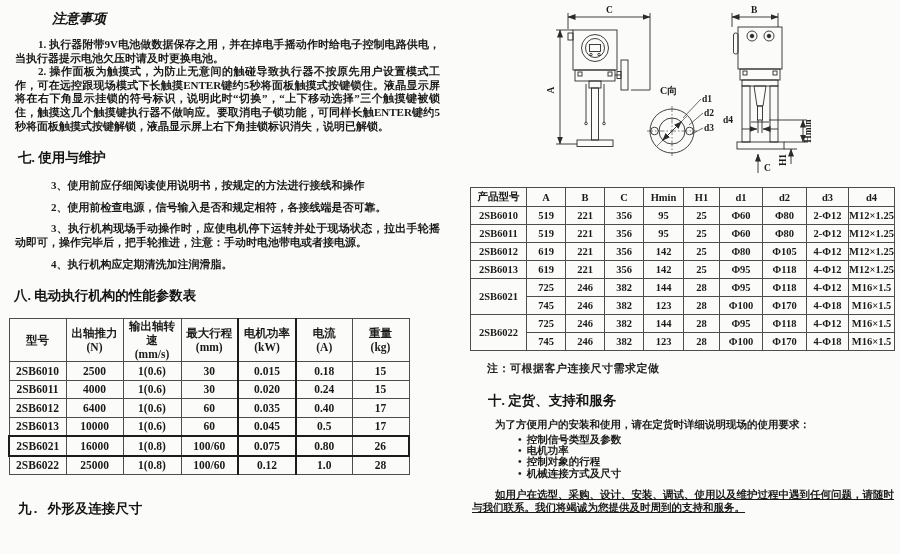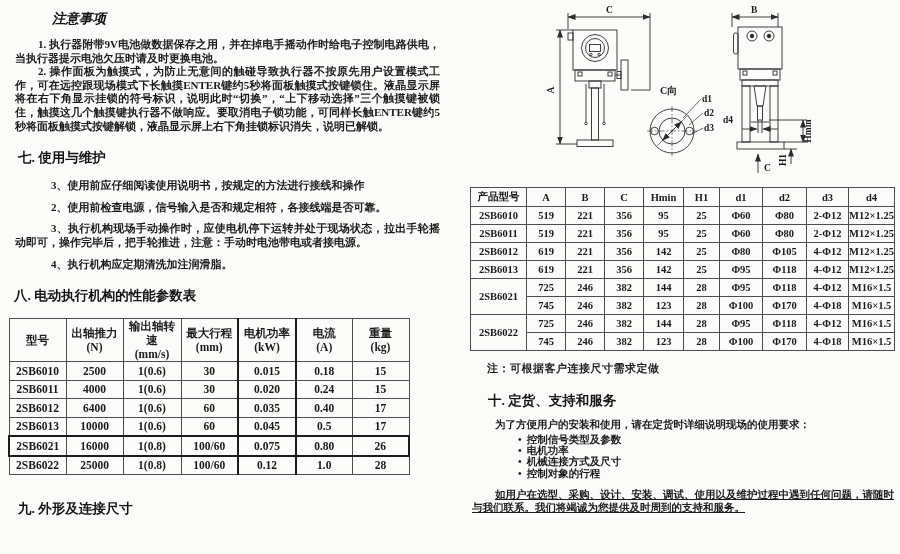--- a/index.html
+++ b/index.html
@@ -10,21 +10,21 @@
     font-weight:bold;
   }
   .page{position:relative;width:900px;height:554px;}
   .left-col{position:absolute;left:8px;top:10px;width:432px;}
   .right-col{position:absolute;left:460px;top:0;width:438px;height:554px;}
 
   .t1{font-size:13.5px;margin:0;color:#141414;}
   h1.t1{margin:0 0 10px 44px;font-style:italic;}
   .s7{margin:16px 0 0 10px;}
   .s8{margin:16px 0 0 6px;}
-  .s9{margin:25px 0 0 10px;}
+  .s9{margin:25px 0 0 10px;font-family:Liberation Mono, monospace;}
 
   .body{font-size:11px;line-height:13.6px;text-align:justify;
         text-indent:23px;margin:0 0 0 7px;}
   .li{text-indent:36px;margin-top:8px;}
   .li-first{margin-top:12px;}
 
   table{border-collapse:collapse;table-layout:fixed;}
   th,td{border:1px solid #4d4d4d;text-align:center;font-weight:bold;
         padding:0;overflow:hidden;}
 
@@ -385,20 +385,20 @@
     </table>
 
     <div class="note">注：可根据客户连接尺寸需求定做</div>
 
     <div class="sec10">
       <h2 class="t1">十. 定货、支持和服务</h2>
       <p class="body10 intro">为了方便用户的安装和使用，请在定货时详细说明现场的使用要求：</p>
       <div class="bullets">
         <div class="bullet">控制信号类型及参数</div>
         <div class="bullet">电机功率</div>
+        <div class="bullet">控制对象的行程</div>
         <div class="bullet">机械连接方式及尺寸</div>
-        <div class="bullet">控制对象的行程</div>
       </div>
       <p class="body10 cl1">如用户在选型、采购、设计、安装、调试、使用以及维护过程中遇到任何问题，请随时与我们联系。我们将竭诚为您提供及时周到的支持和服务。</p>
     </div>
 
   </div>
 </div>
 
 </body></html>

